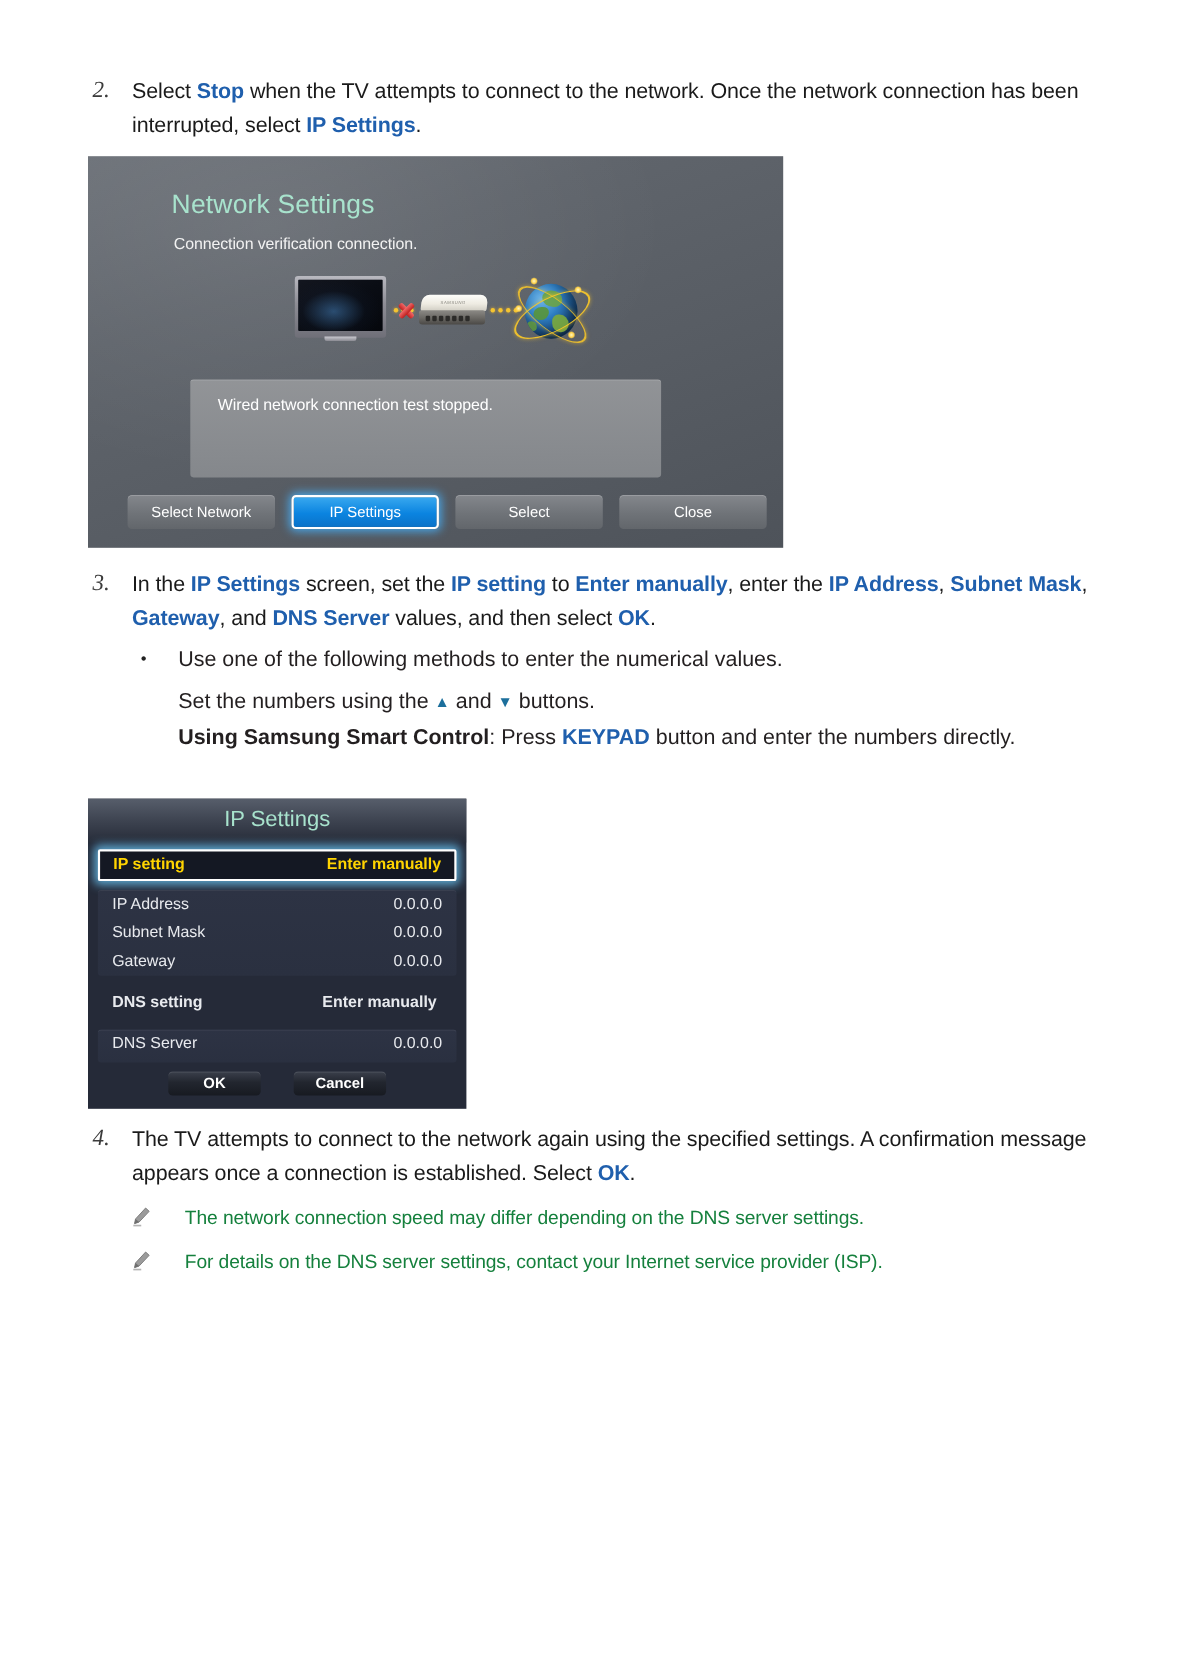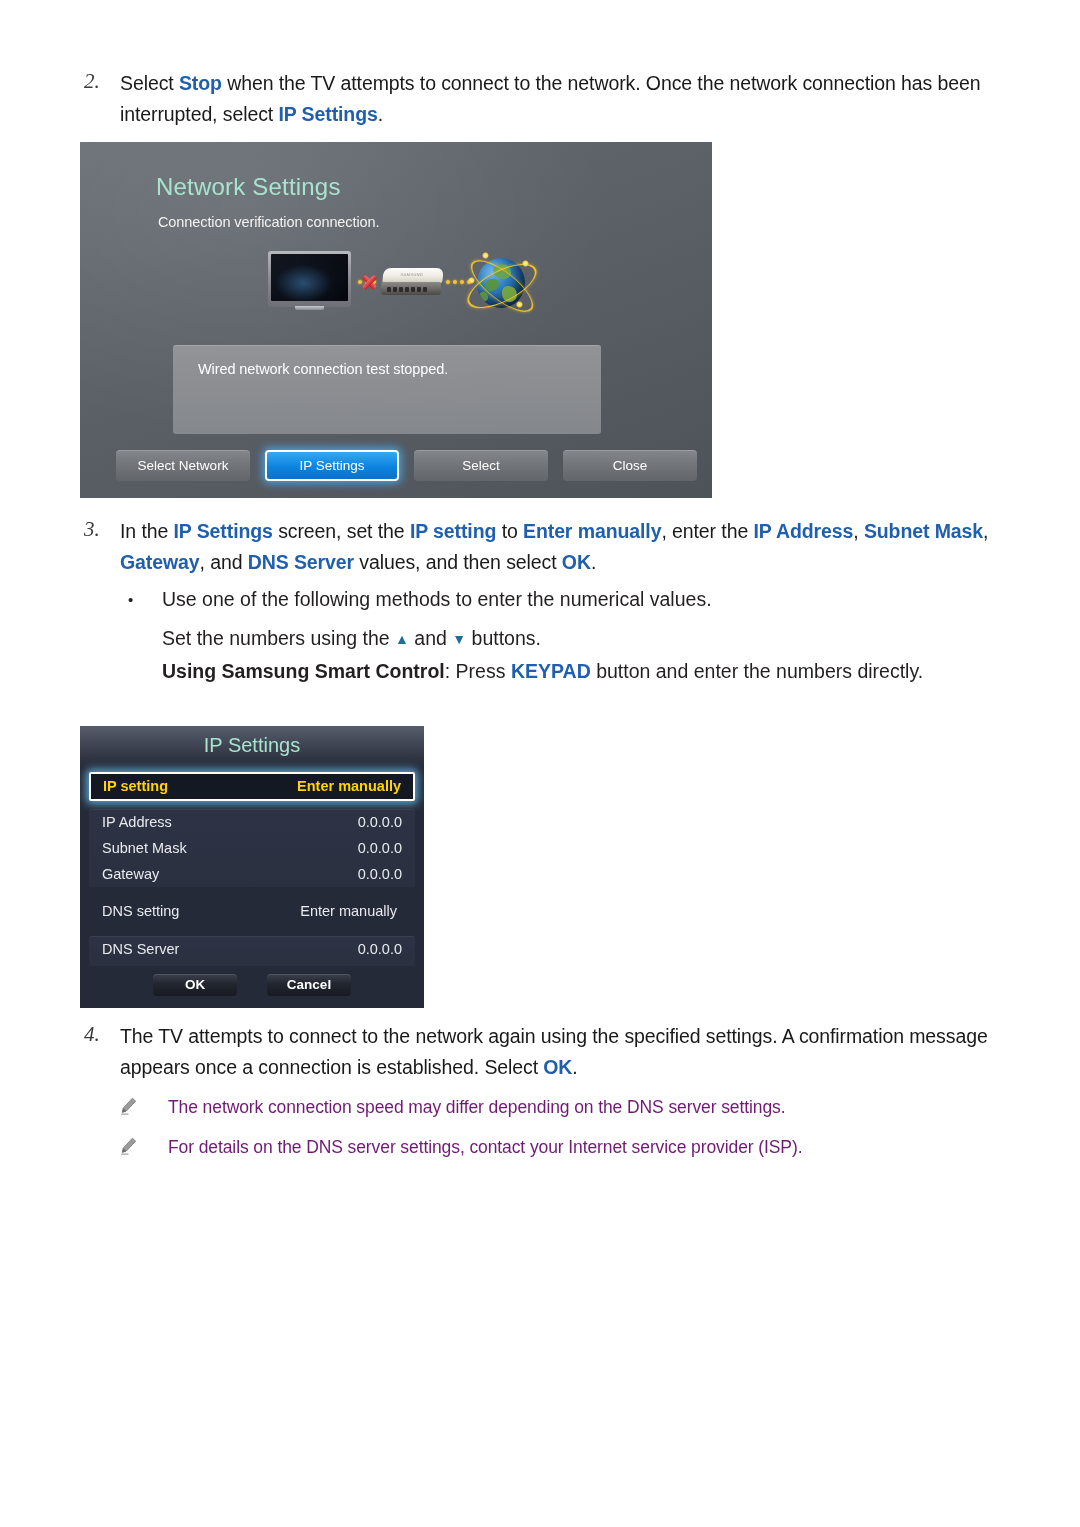--- a/index.html
+++ b/index.html
@@ -85,21 +85,21 @@
     align-items: flex-start;
     width: 880px;
   }
   .pencil {
     flex: 0 0 48px;
     padding-top: 3px;
   }
   .note-text {
     font-size: 17.5px;
     line-height: 26px;
-    color: #701a75;
+    color: #15803d;
     letter-spacing: -0.1px;
   }
 
   
   #network-settings-screen {
     position: absolute;
     left: 80px;
     top: 142px;
     width: 632px;
     height: 356px;
@@ -421,20 +421,21 @@
     right: 13px; top: 3px;
     font-size: 14.5px;
     color: #e8eaee;
   }
   #ips-dnssetting {
     position: absolute;
     left: 9px;
     top: 174px;
     width: 326px;
     height: 26px;
+    font-weight: bold;
   }
   #ips-dnssetting .k {
     position: absolute; left: 13px; top: 3px;
     font-size: 14.5px; color: #e8eaee;
   }
   #ips-dnssetting .v {
     position: absolute; right: 18px; top: 3px;
     font-size: 14.5px; color: #e8eaee;
   }
   #ips-buttons {

